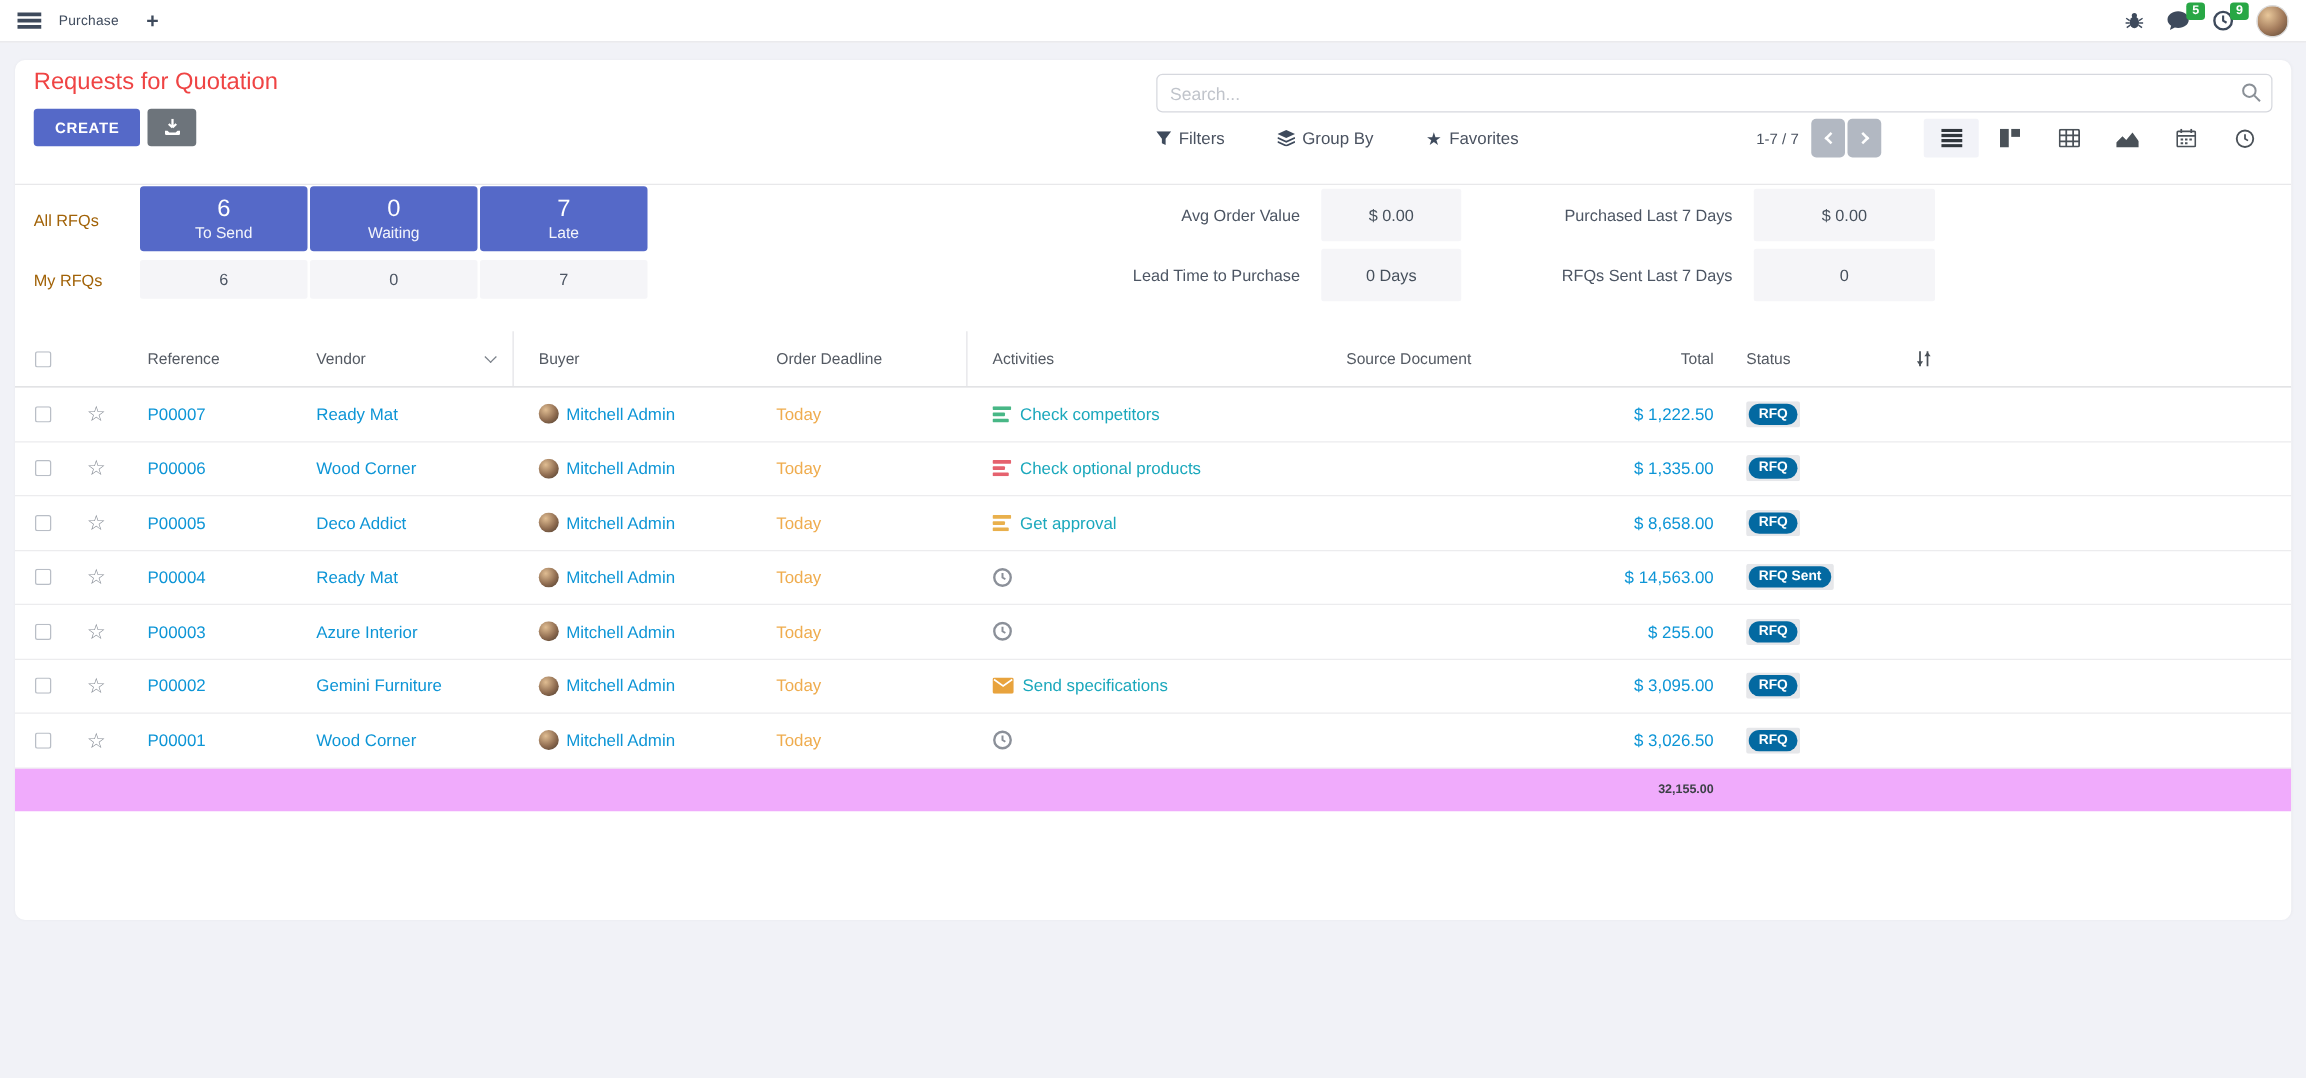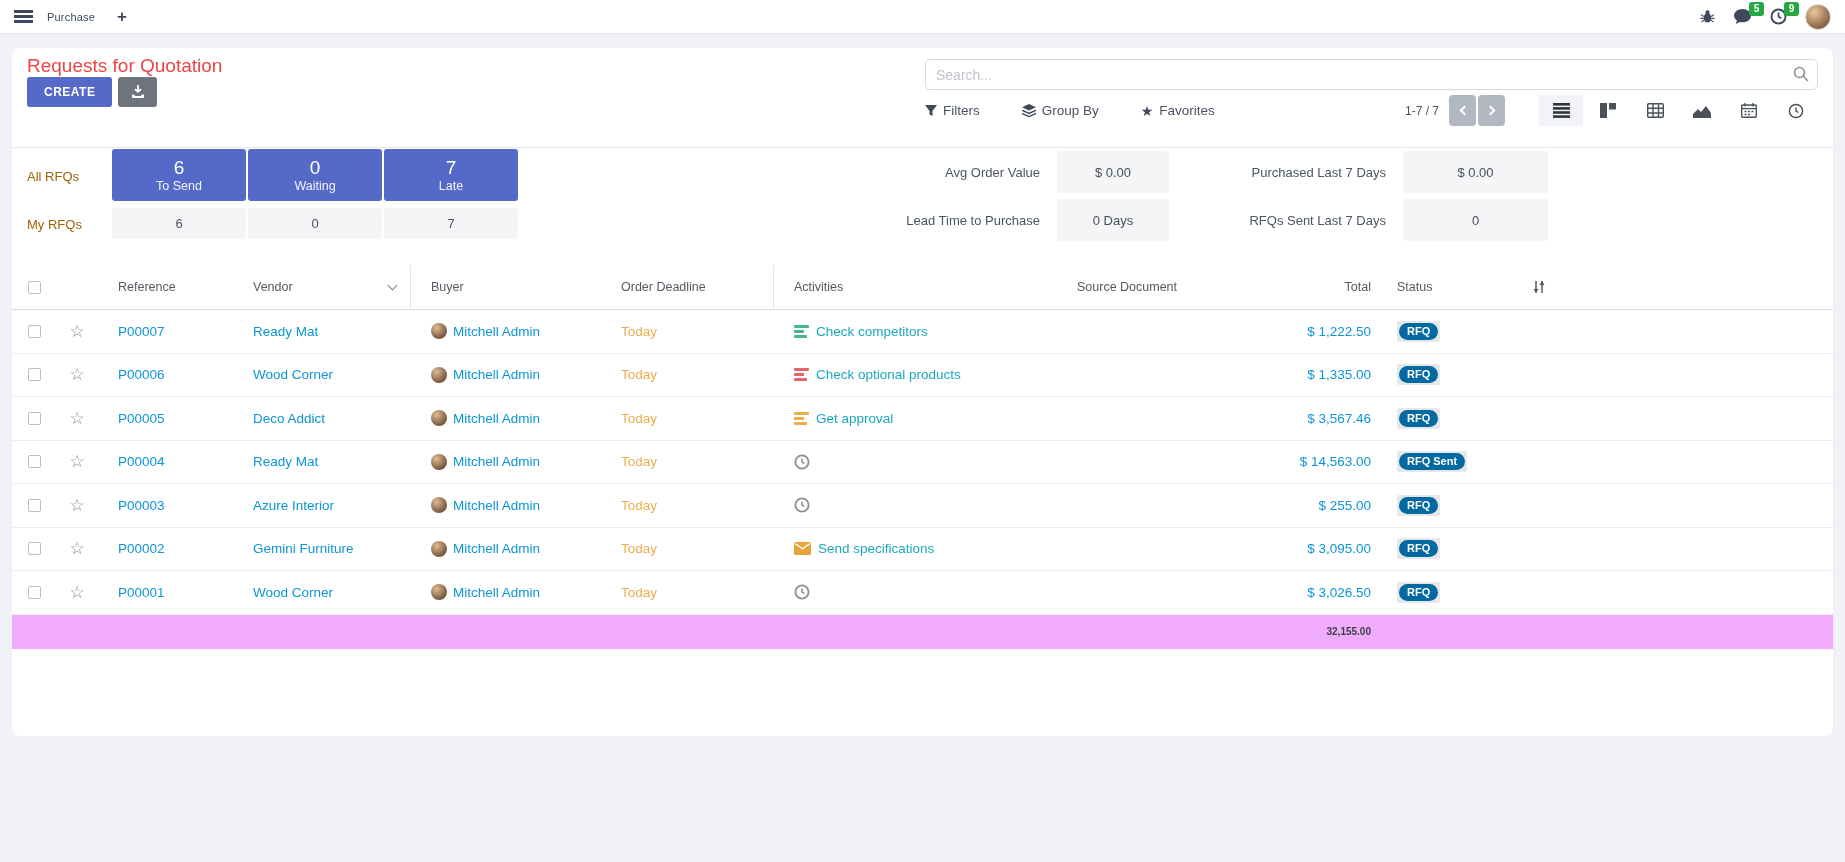--- a/index.html
+++ b/index.html
@@ -18,21 +18,21 @@
   .sys-badge { position:absolute; top:-6px; right:-12px; background:#28a745; color:#fff; font-size:10px; font-weight:bold; line-height:14px; min-width:15px; text-align:center; border-radius:3px; padding:0 3px; }
   .avatar { width:26px; height:26px; border-radius:50%; background:radial-gradient(circle at 35% 30%, #e8c79a, #a1795a 55%, #5f4a38 95%); border:1px solid #d9d9d9; }
 
   
   .sheet { margin:14px 12px 0; background:#fff; border-radius:8px; height:688px; box-shadow:0 0 3px rgba(0,0,0,.04); overflow:hidden; }
 
   
   .cp { height:99px; display:flex; padding:7px 15px 0; }
   .cp-left { display:flex; flex-direction:column; }
   .page-title { font-size:19px; color:#ef4444; }
-  .cp-buttons { display:flex; gap:6px; }
+  .cp-buttons { display:flex; gap:6px; margin-top:10px; }
   .btn-create { background:#5569c8; color:#fff; border:none; border-radius:3px; height:30px; padding:0 17px; font-size:12px; font-weight:bold; letter-spacing:.5px; font-family:inherit; cursor:pointer; }
   .btn-export { background:#6d747b; border:none; border-radius:3px; height:30px; width:39px; display:flex; align-items:center; justify-content:center; cursor:pointer; }
   .cp-right { margin-left:auto; width:893px; padding-top:4px; display:flex; flex-direction:column; }
   .searchbox { position:relative; width:100%; }
   .search-input { width:100%; height:31px; border:1px solid #d6d8de; border-radius:5px; padding:0 30px 0 10px; font-size:14px; font-family:inherit; color:#6d28d9; outline:none; }
   .search-input::placeholder { color:#c0c4cb; }
   .search-glass { position:absolute; right:9px; top:7px; color:#8a9097; }
   .filter-row { display:flex; align-items:center; margin-top:7px; height:27px; }
   .facet-btn { display:flex; align-items:center; gap:6px; color:#4a5260; font-size:13.5px; cursor:pointer; margin-right:42px; }
   .facet-btn svg, .facet-btn .star-glyph { color:#3e4a5c; }
@@ -361,21 +361,21 @@
       <span class="act-icon act-yellow">
           <svg width="15" height="13" viewBox="0 0 15 13" fill="currentColor">
             <rect y="0" width="15" height="3" rx="0.8"></rect>
             <rect y="5" width="10" height="3" rx="0.8"></rect>
             <rect y="10" width="13" height="3" rx="0.8"></rect>
           </svg>
         </span>
       <a class="act-label">Get approval</a>
     </div>
     <div class="cell"></div>
-    <div class="cell c-total c-total-blue">$ 3,567.46</div>
+    <div class="cell c-total c-total-blue">$ 8,658.00</div>
     <div class="cell c-status"><span class="badge-wrap">
           <span class="badge">RFQ</span>
         </span></div>
     <div class="cell c-gear"></div>
     <div class="cell"></div>
   </div>
 
   <div class="lrow trow">
     <div class="cell c-check">
         <span class="checkbox"></span>

